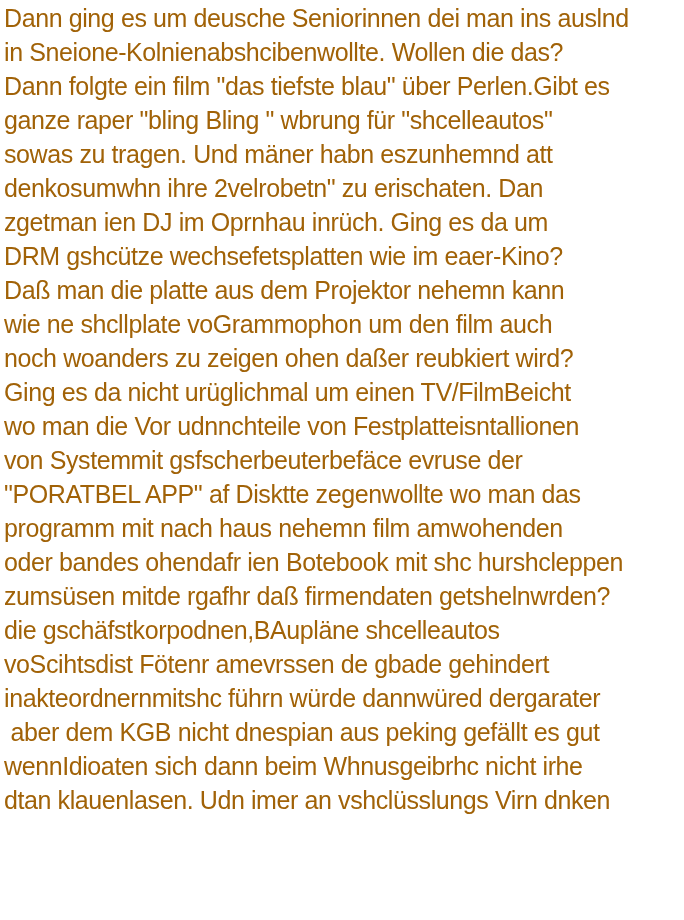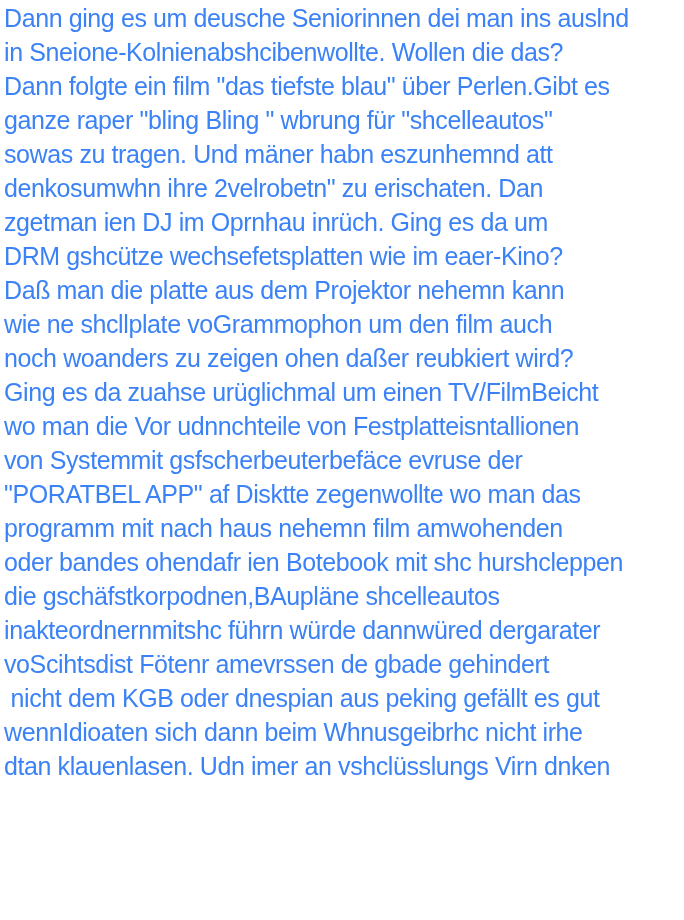--- a/index.html
+++ b/index.html
@@ -15,46 +15,47 @@
     height: 920px;
     background: #ffffff;
     padding: 1px 0 0 4px;
     box-sizing: border-box;
   }
   .line {
     font-family: "Liberation Sans", "DejaVu Sans", sans-serif;
     font-size: 25px;
     line-height: 34px;
     height: 34px;
-    color: #3b82f6;
+    color: #a16207;
     white-space: pre;
     letter-spacing: -0.4px;
     font-stretch: condensed;
   }
 </style>
 </head>
 <body>
 
 <main class="page">
   <div class="line">Dann ging es um deusche Seniorinnen dei man ins auslnd</div>
   <div class="line">in Sneione-Kolnienabshcibenwollte. Wollen die das?</div>
   <div class="line">Dann folgte ein film "das tiefste blau" über Perlen.Gibt es</div>
   <div class="line">ganze raper "bling Bling " wbrung für "shcelleautos"</div>
   <div class="line">sowas zu tragen. Und mäner habn eszunhemnd att</div>
   <div class="line">denkosumwhn ihre 2velrobetn" zu erischaten. Dan</div>
   <div class="line">zgetman ien DJ im Oprnhau inrüch. Ging es da um</div>
   <div class="line">DRM gshcütze wechsefetsplatten wie im eaer-Kino?</div>
   <div class="line">Daß man die platte aus dem Projektor nehemn kann</div>
   <div class="line">wie ne shcllplate voGrammophon um den film auch</div>
   <div class="line">noch woanders zu zeigen ohen daßer reubkiert wird?</div>
-  <div class="line">Ging es da zuahse urüglichmal um einen TV/FilmBeicht</div>
+  <div class="line">Ging es da nicht urüglichmal um einen TV/FilmBeicht</div>
   <div class="line">wo man die Vor udnnchteile von Festplatteisntallionen</div>
   <div class="line">von Systemmit gsfscherbeuterbefäce evruse der</div>
   <div class="line">"PORATBEL APP" af Disktte zegenwollte wo man das</div>
   <div class="line">programm mit nach haus nehemn film amwohenden</div>
   <div class="line">oder bandes ohendafr ien Botebook mit shc hurshcleppen</div>
+  <div class="line">zumsüsen mitde rgafhr daß firmendaten getshelnwrden?</div>
   <div class="line">die gschäfstkorpodnen,BAupläne shcelleautos</div>
+  <div class="line">voScihtsdist Fötenr amevrssen de gbade gehindert</div>
   <div class="line">inakteordnernmitshc führn würde dannwüred dergarater</div>
-  <div class="line">voScihtsdist Fötenr amevrssen de gbade gehindert</div>
-  <div class="line"> nicht dem KGB oder dnespian aus peking gefällt es gut</div>
+  <div class="line"> aber dem KGB nicht dnespian aus peking gefällt es gut</div>
   <div class="line">wennIdioaten sich dann beim Whnusgeibrhc nicht irhe</div>
   <div class="line">dtan klauenlasen. Udn imer an vshclüsslungs Virn dnken</div>
 </main>
 
 </body></html>

